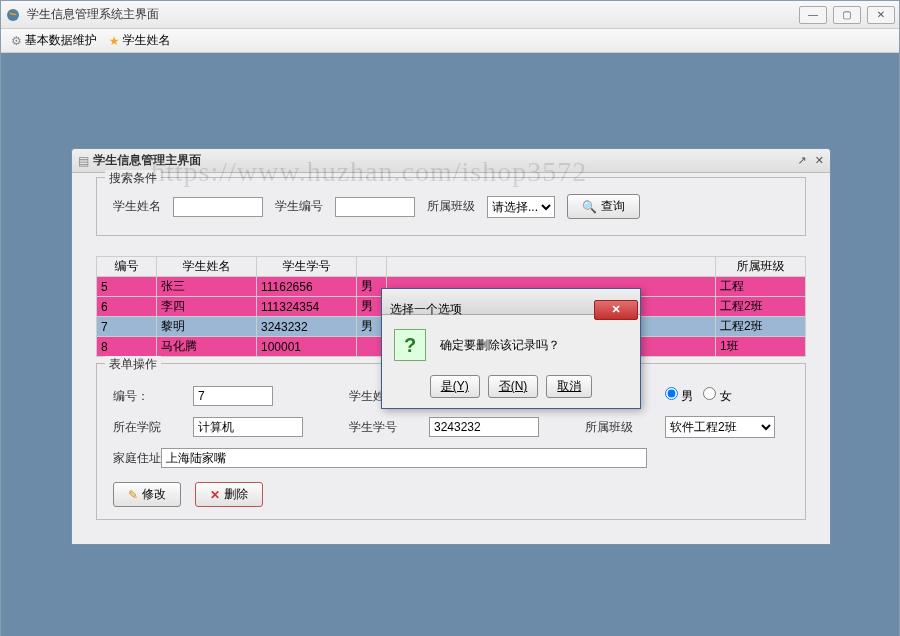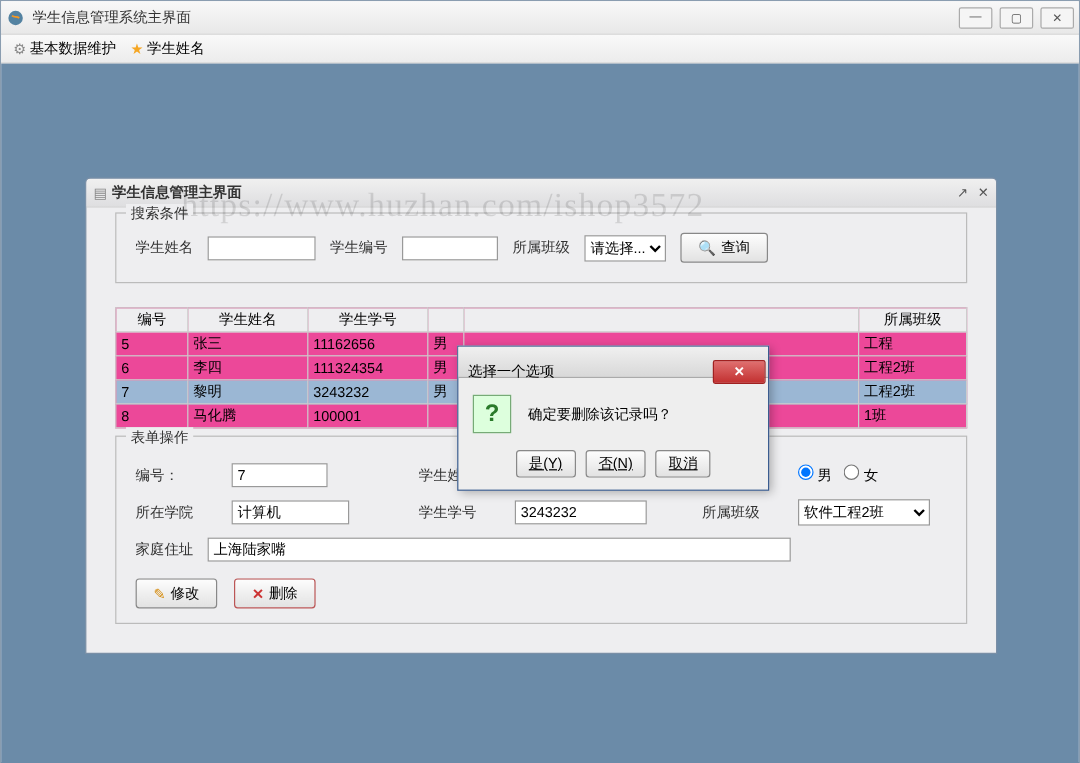--- a/index.html
+++ b/index.html
@@ -36,21 +36,21 @@
 select { border: 1px solid #999; background: #fff; height: 22px; font-size: 12px; }
 .btn { background: linear-gradient(to bottom, #fdfdfd, #e2e2e2); border: 1px solid #888; border-radius: 3px; padding: 3px 14px; cursor: pointer; display: inline-flex; align-items: center; gap: 4px; }
 
 .table-wrap { margin: 10px 0 6px 0; }
 table { border-collapse: collapse; width: 100%; background: #ec4899; }
 th, td { border: 1px solid #ccc; padding: 1px 4px; text-align: left; height: 18px; font-weight: normal; }
 th { background: #eeeef0; text-align: center; }
 tr.selected td { background: #9bb7d4; }
 
 .form-grid { display: grid; grid-template-columns: auto 1fr auto 1fr auto 1fr; gap: 10px 32px; align-items: center; margin: 10px 0; }
-.form-row-addr { display: flex; align-items: center; gap: 12px; margin-top: 8px; }
+.form-row-addr { display: flex; align-items: center; margin-top: 8px; }
 .action-row { display: flex; gap: 14px; margin-top: 14px; }
 .btn-red { border-color: #b55; }
 .red-x { color: #c33; font-weight: bold; }
 .pencil { color: #d48806; }
 
 .watermark { position: absolute; top: 103px; left: 150px; color: rgba(0,0,0,0.12); font-size: 28px; font-family: Georgia, serif; pointer-events: none; z-index: 5; letter-spacing: 1px; }
 
 .dialog { position: absolute; left: 380px; top: 235px; width: 260px; background: #eee; border: 1px solid #3a5c8f; box-shadow: 2px 2px 8px rgba(0,0,0,0.3); z-index: 20; }
 .dialog-titlebar { background: linear-gradient(to bottom, #f0f0f0, #d8d8d8); height: 26px; display: flex; align-items: center; padding: 16px 2px 0 8px; border-bottom: 1px solid #aaa; }
 .dialog-titlebar .title { flex: 1; }
@@ -180,21 +180,21 @@
             <input type="text" style="width: 80px;" value="7">
             <span class="label">学生姓名</span>
             <input type="text" style="width: 100px;" value="黎明">
             <span class="label">学生性别</span>
             <div class="radio-group">
               <label><input type="radio" name="sex" checked="" style=""> <span>男</span></label>
               <label><input type="radio" name="sex" style=""> <span>女</span></label>
             </div>
 
             <span class="label">所在学院</span>
-            <input type="text" style="width: 98px;" value="计算机">
+            <input type="text" style="width: 110px;" value="计算机">
             <span class="label">学生学号</span>
             <input type="text" style="width: 110px;" value="3243232">
             <span class="label">所属班级</span>
             <select style="width:110px">
               <option>软件工程2班</option>
             </select>
           </div>
 
           <div class="form-row-addr">
             <span class="label">家庭住址</span>

